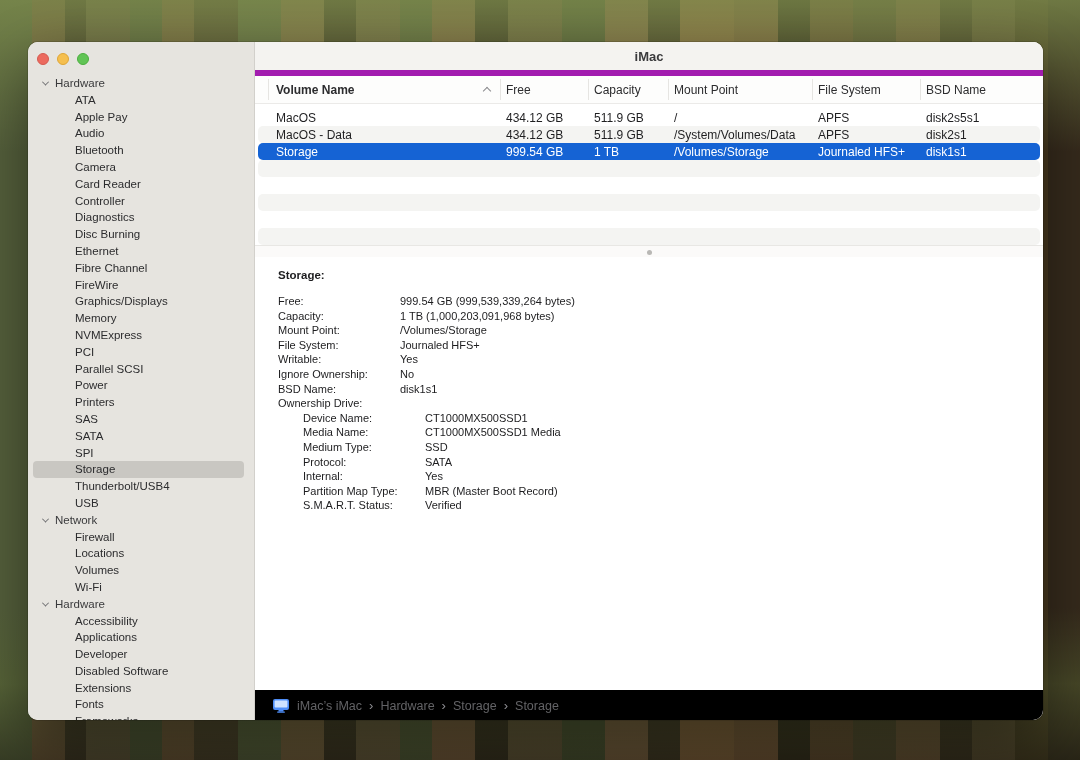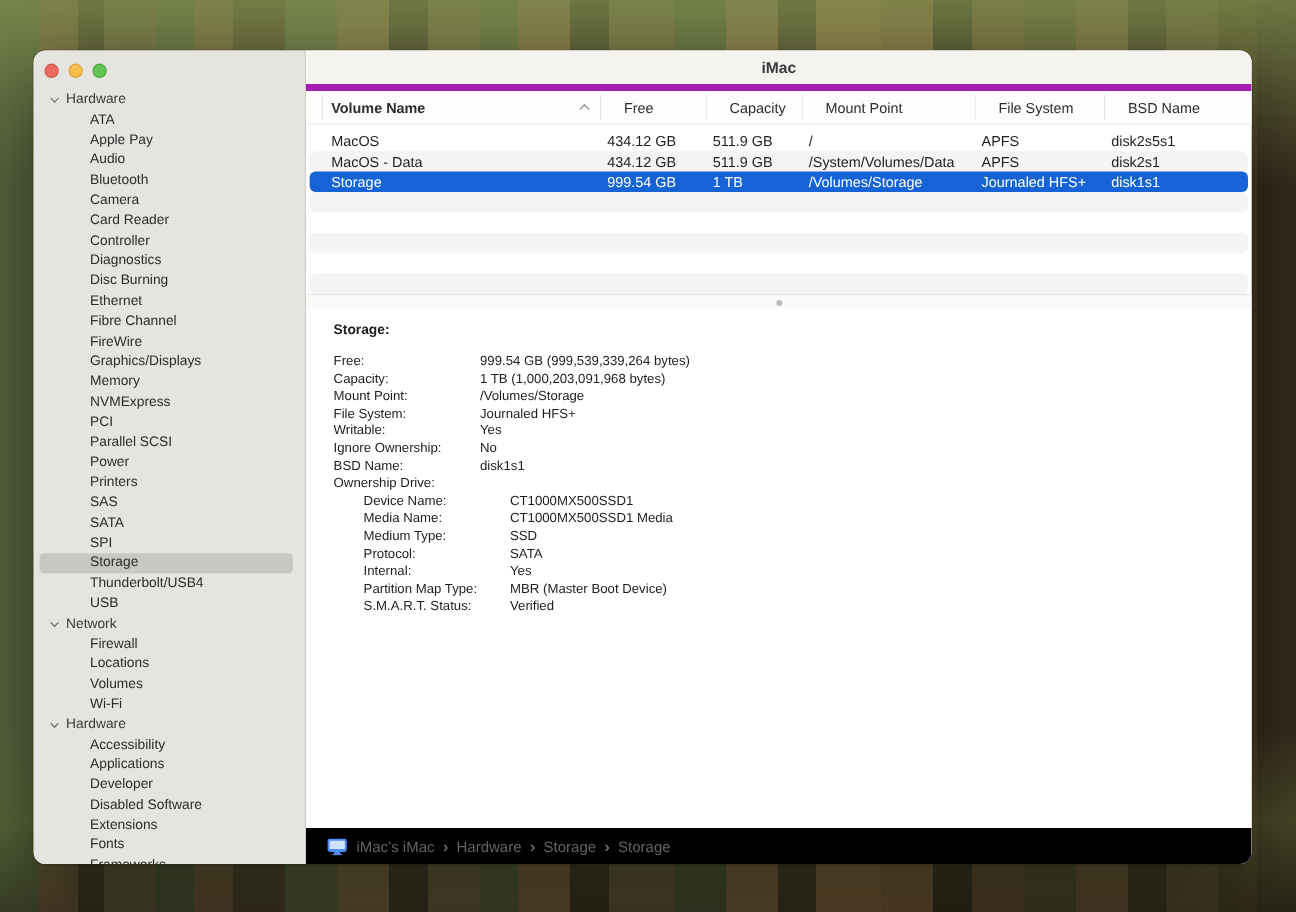--- a/index.html
+++ b/index.html
@@ -58,21 +58,21 @@
     height:34px; flex:0 0 34px; background:#f4f3f0; border-bottom:6px solid #a21caf;
     display:flex; align-items:center; justify-content:center;
   }
   .title { font-size:13px; font-weight:700; color:#3a3a3c; }
   .thead {
     height:28px; flex:0 0 28px; background:#fdfdfc; border-bottom:1px solid #ebeae8;
     display:grid; grid-template-columns:245px 88px 80px 144px 108px 1fr;
   }
   .hcell {
     position:relative; display:flex; align-items:center;
-    font-size:12px; color:#2c2c2e; padding-left:20px; white-space:nowrap; overflow:hidden;
+    font-size:12px; color:#2c2c2e; padding-left:6px; white-space:nowrap; overflow:hidden;
   }
   .hcell::before {
     content:""; position:absolute; left:0; top:3px; bottom:3px; width:1px; background:#e6e5e2;
   }
   .hcell:first-child { padding-left:21px; }
   .hcell:first-child::before { left:13px; }
   .hcell.sorted { font-weight:700; }
   .sort-caret {
     position:absolute; right:10px; top:12px; width:6px; height:6px;
     border-left:1.6px solid #8a8a8e; border-top:1.6px solid #8a8a8e; transform:rotate(45deg);
@@ -320,21 +320,21 @@
           <div class="drow indent1">
             <span class="dlabel">Protocol:</span>
             <span class="dvalue">SATA</span>
           </div>
           <div class="drow indent1">
             <span class="dlabel">Internal:</span>
             <span class="dvalue">Yes</span>
           </div>
           <div class="drow indent1">
             <span class="dlabel">Partition Map Type:</span>
-            <span class="dvalue">MBR (Master Boot Device)</span>
+            <span class="dvalue">MBR (Master Boot Record)</span>
           </div>
           <div class="drow indent1">
             <span class="dlabel">S.M.A.R.T. Status:</span>
             <span class="dvalue">Verified</span>
           </div>
         </div>
     </div>
 
     <div class="statusbar">
       <svg width="18" height="15" viewBox="0 0 18 15">

